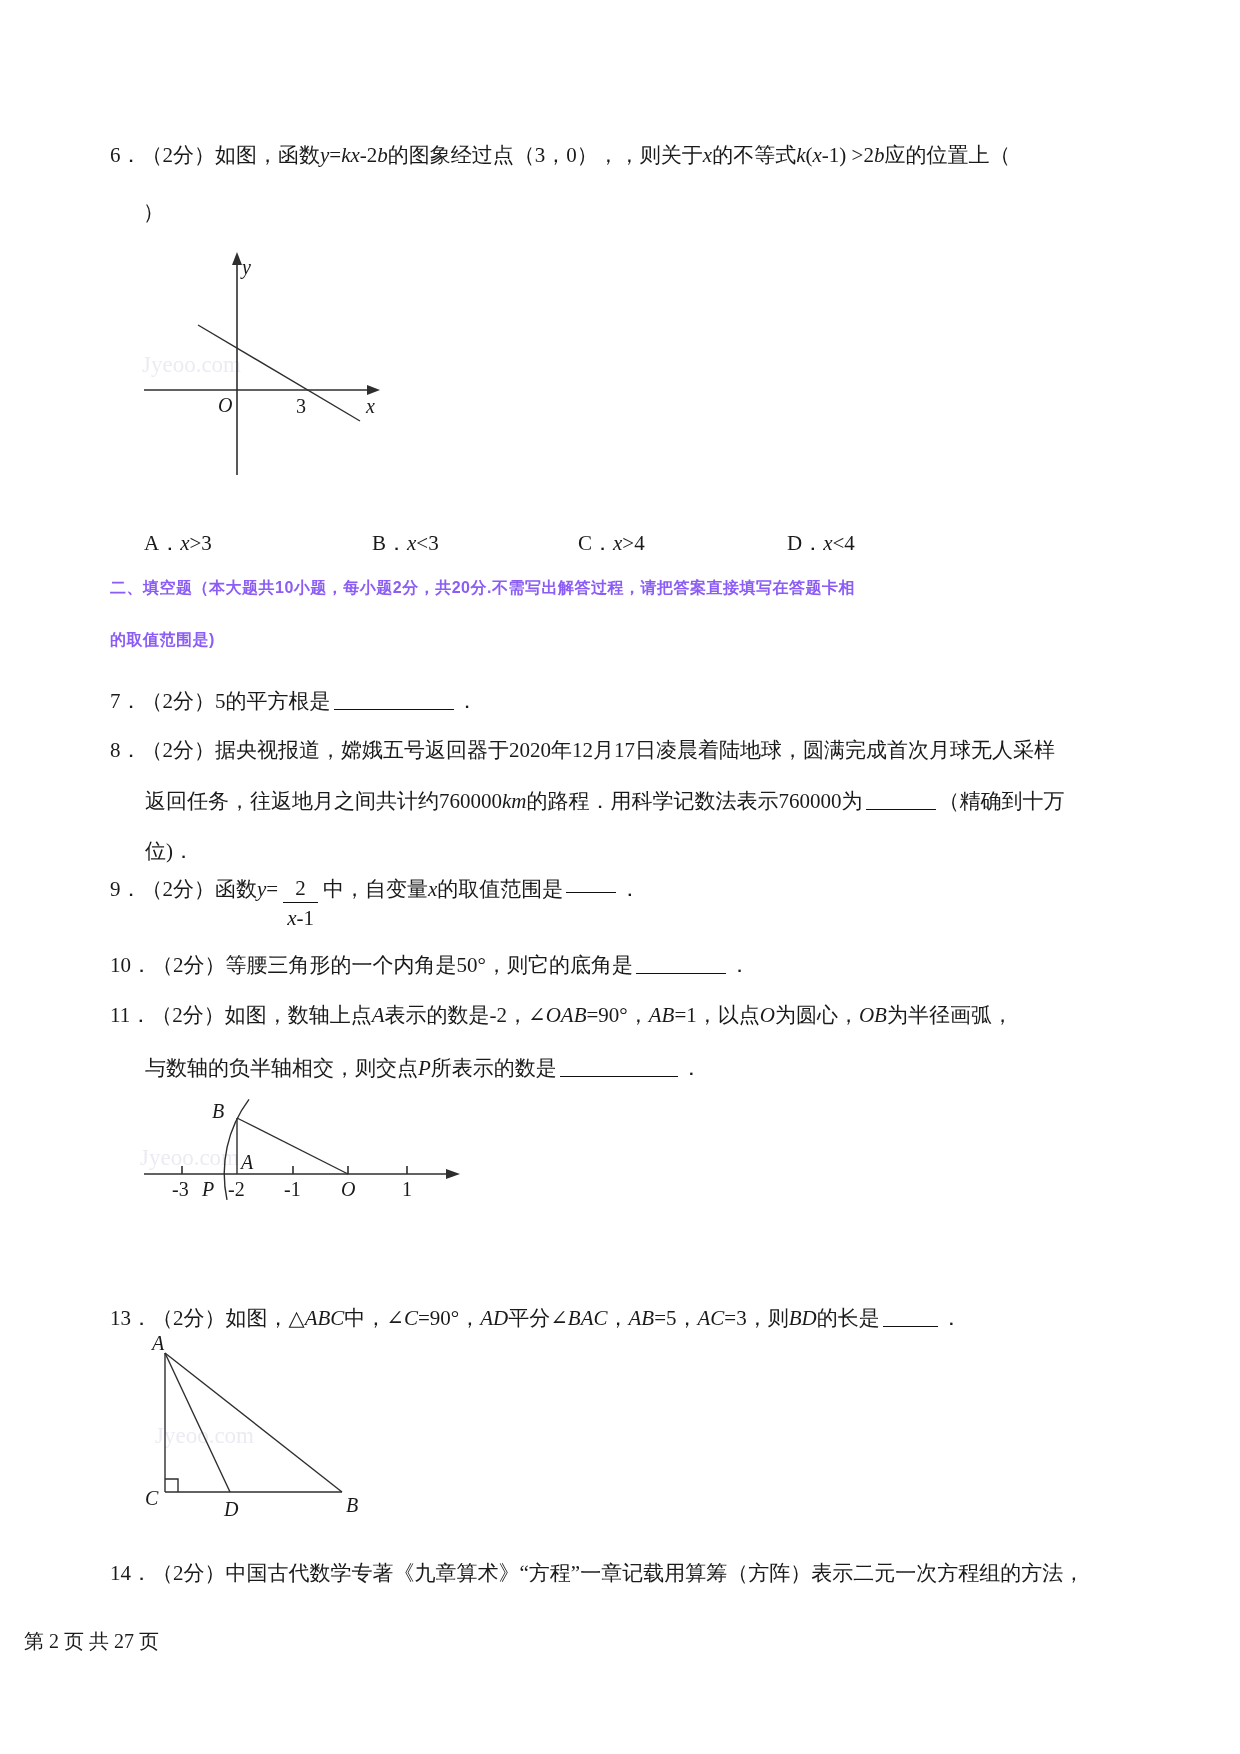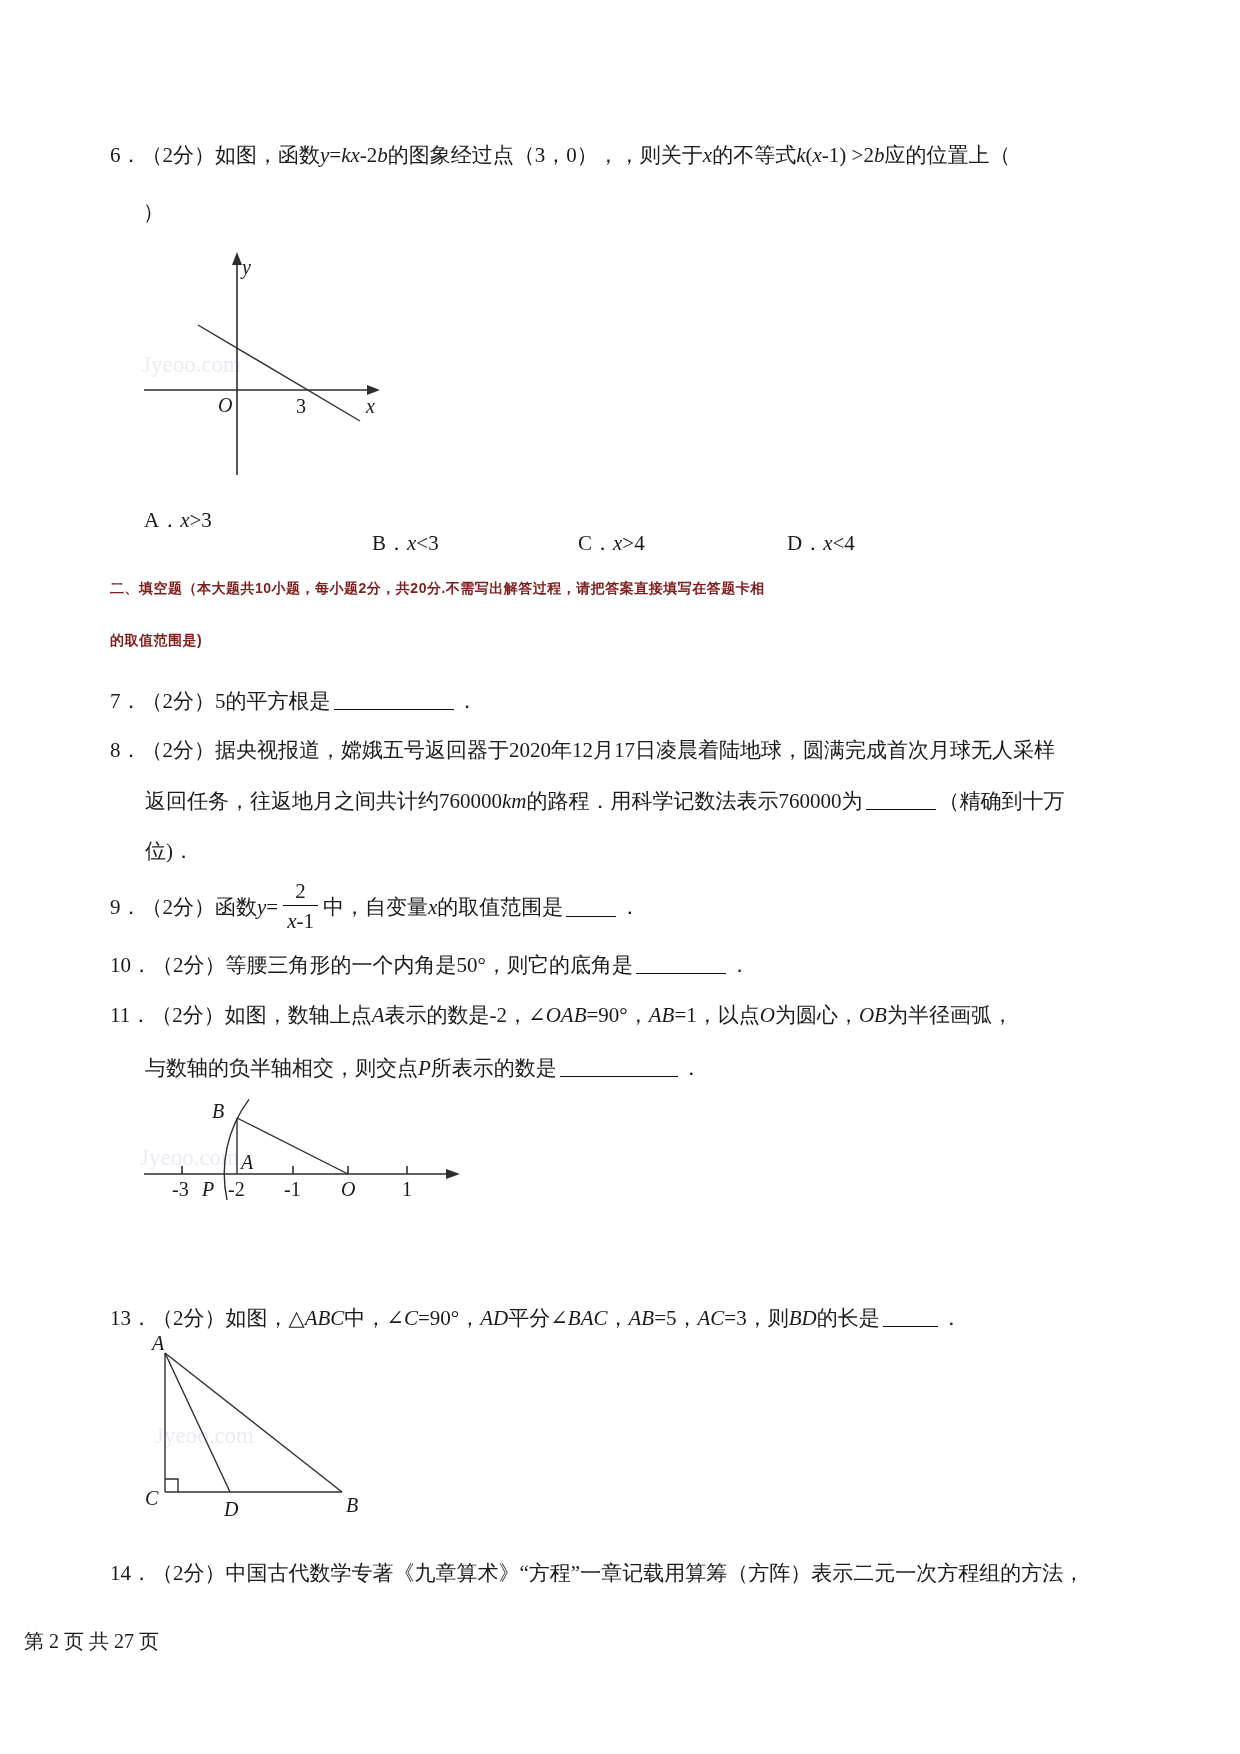--- a/index.html
+++ b/index.html
@@ -1,22 +1,22 @@
 <!DOCTYPE html>
 <html><head>
 <meta charset="utf-8">
 <style>
   html,body{margin:0;padding:0;background:#ffffff;}
   .page{position:relative;width:1240px;height:1754px;background:#fff;overflow:hidden;
         font-family:"Liberation Serif","DejaVu Serif",serif;font-size:21px;color:#1a1a1a;}
   .line{position:absolute;white-space:nowrap;line-height:30px;}
   .it{font-style:italic;}
-  .sec{font-family:"Liberation Sans","DejaVu Sans",sans-serif;font-weight:bold;font-size:14px;letter-spacing:.5px;color:#7f1d1d;}
+  .sec{font-family:"Liberation Sans","DejaVu Sans",sans-serif;font-weight:bold;font-size:16px;letter-spacing:.5px;color:#8b5cf6;}
   .blank{display:inline-block;border-bottom:1.5px solid #111;height:18px;vertical-align:-2px;margin:0 3px;}
-  .q9row{display:flex;align-items:center;height:66px;}
+  .q9row{display:flex;align-items:flex-start;height:66px;}
   .frac{display:inline-flex;flex-direction:column;align-items:center;margin:0 5px;}
   .frac-num{line-height:28px;padding:0 10px;}
   .frac-den{border-top:1.6px solid #111;line-height:31px;padding:0 4px;font-family:Liberation Serif, serif;}
   .fig{position:absolute;}
   .fig line,.fig path{stroke:#2e2e2e;stroke-width:1.6;fill:none;}
   .fig .thin{stroke-width:1.4;}
   .fig polygon{fill:#2e2e2e;stroke:none;}
   .fig text{font-family:"Liberation Serif","DejaVu Serif",serif;font-size:20px;fill:#1a1a1a;}
   .fig text.vit{font-style:italic;}
   .fig text.wm{fill:#ebebf4;font-style:normal;font-size:23px;}
@@ -36,21 +36,21 @@
     <polygon points="97,2 92,15 102,15"></polygon>
     <line x1="4" y1="140" x2="232" y2="140"></line>
     <polygon points="240,140 227,135 227,145"></polygon>
     <line class="thin" x1="58" y1="75" x2="220" y2="171"></line>
     <text class="vit" x="102" y="24">y</text>
     <text class="vit" x="226" y="163">x</text>
     <text class="vit" x="78" y="162">O</text>
     <text x="156" y="163">3</text>
   </svg>
 
-  <div class="line" style="left:144px;top:505px"><span>A．</span><span class="it">x</span><span>&gt;3</span></div>
+  <div class="line" style="left:144px;top:528px"><span>A．</span><span class="it">x</span><span>&gt;3</span></div>
   <div class="line" style="left:372px;top:528px"><span>B．</span><span class="it">x</span><span>&lt;3</span></div>
   <div class="line" style="left:578px;top:528px"><span>C．</span><span class="it">x</span><span>&gt;4</span></div>
   <div class="line" style="left:787px;top:528px"><span>D．</span><span class="it">x</span><span>&lt;4</span></div>
 
   <div class="line sec" style="left:110px;top:573px">二、填空题（本大题共10小题，每小题2分，共20分.不需写出解答过程，请把答案直接填写在答题卡相</div>
   <div class="line sec" style="left:110px;top:625px">的取值范围是)</div>
 
   <div class="line" style="left:110px;top:686px"><span>7．（2分）5的平方根是</span><span class="blank" style="width:120px"></span><span>．</span></div>
 
   <div class="line" style="left:110px;top:735px">8．（2分）据央视报道，嫦娥五号返回器于2020年12月17日凌晨着陆地球，圆满完成首次月球无人采样</div>

